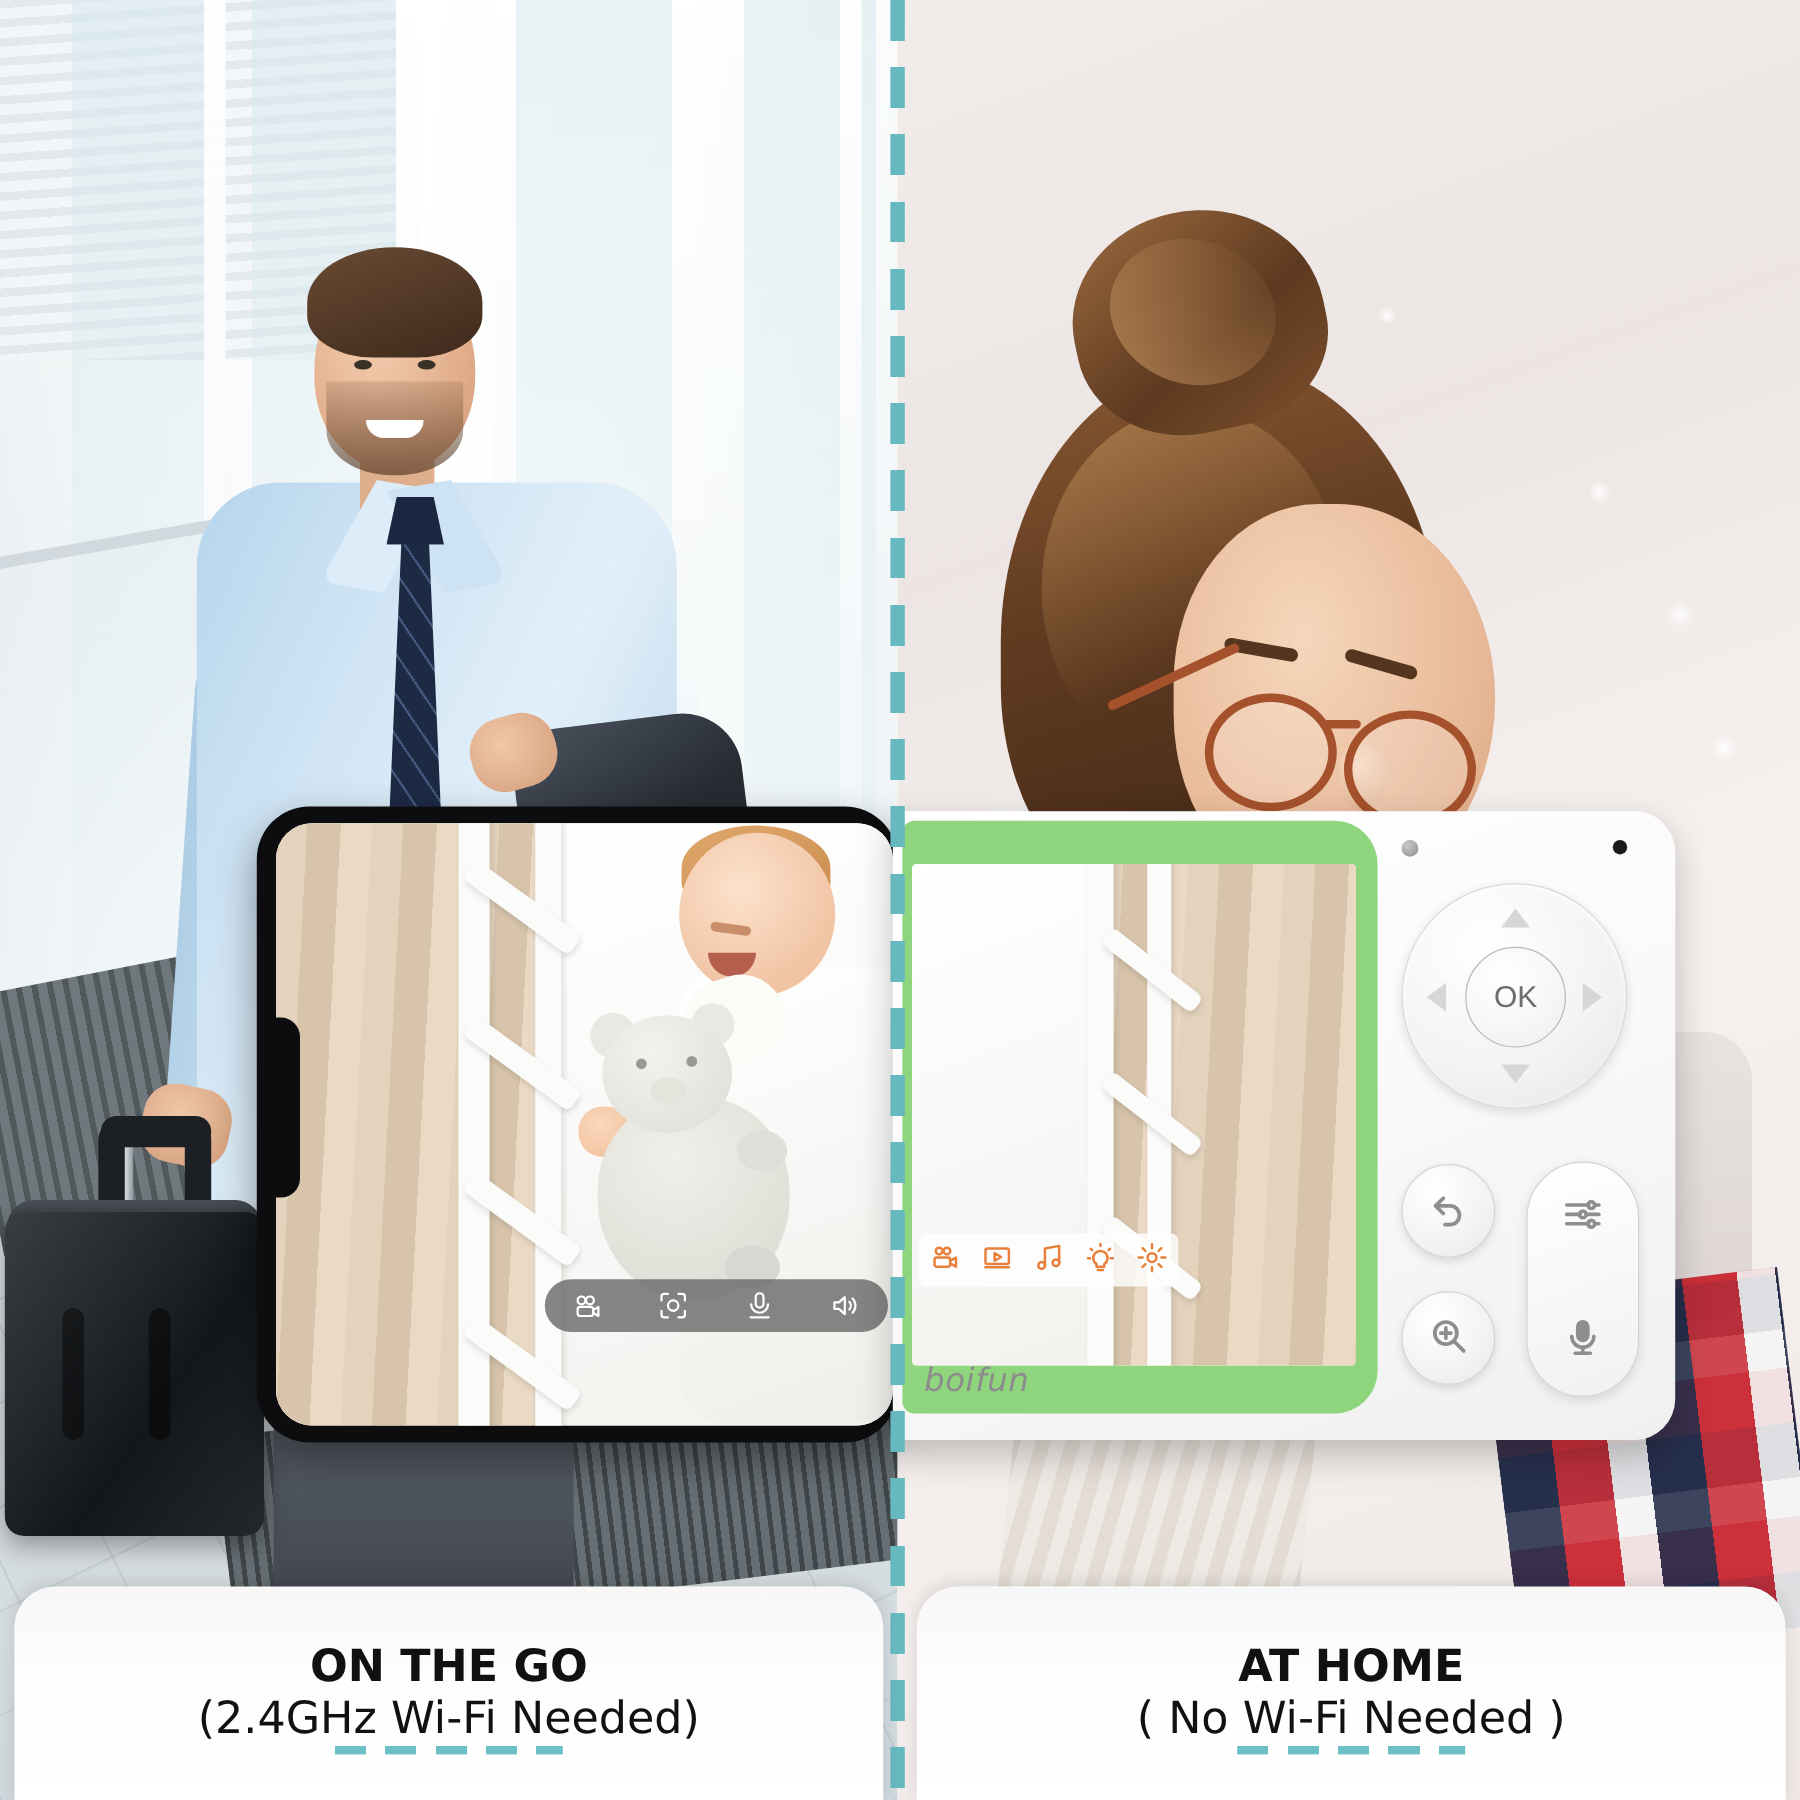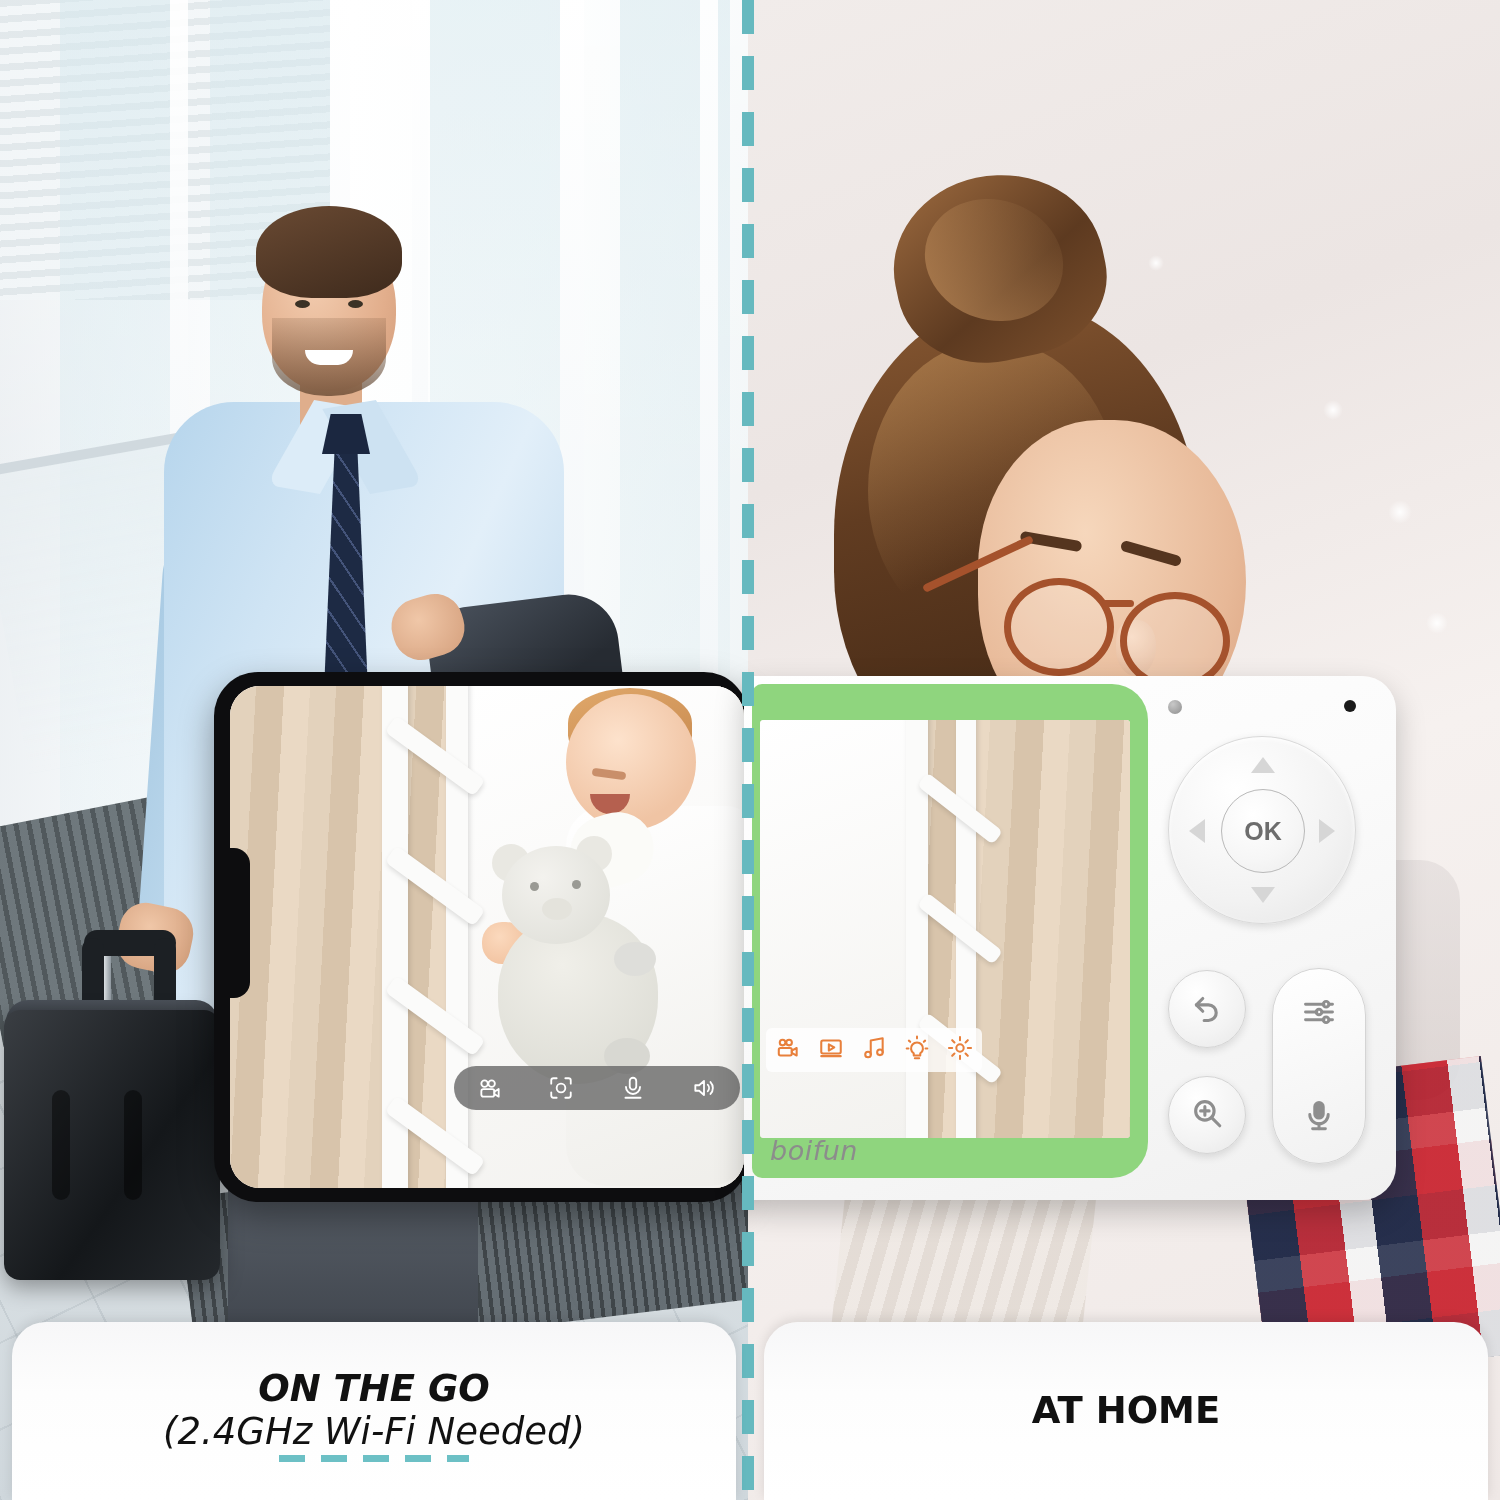--- a/index.html
+++ b/index.html
@@ -162,21 +162,21 @@
   #mon-logo{position:absolute;left:18px;bottom:12px;font-size:27px;color:#8c8c8c;letter-spacing:.5px;
      font-family:"DejaVu Sans",sans-serif;}
   
   #mon-toolbar{position:absolute;left:6px;bottom:66px;width:216px;height:44px;border-radius:6px;
      background:rgba(255,255,255,.80);display:flex;align-items:center;justify-content:space-around;z-index:6;}
   #mon-toolbar svg{width:26px;height:26px;fill:none;stroke:#e8803c;stroke-width:1.9;stroke-linecap:round;stroke-linejoin:round;}
   
   .led{position:absolute;border-radius:50%;}
   #dpad{position:absolute;left:424px;top:60px;width:186px;height:186px;border-radius:50%;
      background:radial-gradient(circle at 36% 28%,#ffffff,#f2f2f2 62%,#e4e4e4);
-     border:1px solid #d9d9d9;box-shadow:0 3px 9px rgba(0,0,0,.12), inset 0 2px 5px rgba(255,255,255,.9);font-weight:bold;}
+     border:1px solid #d9d9d9;box-shadow:0 3px 9px rgba(0,0,0,.12), inset 0 2px 5px rgba(255,255,255,.9);}
   #dpad-ok{position:absolute;left:52px;top:52px;width:82px;height:82px;border-radius:50%;
      background:radial-gradient(circle at 38% 30%,#ffffff,#f6f6f6 60%,#ececec);
      border:1px solid #b9b9b9;display:flex;align-items:center;justify-content:center;
      font-size:25px;color:#6d6d6d;font-family:"Liberation Sans",sans-serif;}
   .arrow{position:absolute;width:0;height:0;}
   .ar-up{left:82px;top:20px;border-left:12px solid transparent;border-right:12px solid transparent;border-bottom:16px solid #d6d6d6;}
   .ar-dn{left:82px;bottom:20px;border-left:12px solid transparent;border-right:12px solid transparent;border-top:16px solid #d6d6d6;}
   .ar-lf{left:20px;top:82px;border-top:12px solid transparent;border-bottom:12px solid transparent;border-right:16px solid #d6d6d6;}
   .ar-rt{right:20px;top:82px;border-top:12px solid transparent;border-bottom:12px solid transparent;border-left:16px solid #d6d6d6;}
   .rbtn{position:absolute;width:76px;height:76px;border-radius:50%;
@@ -192,21 +192,21 @@
   
   #title{position:absolute;left:0;top:88px;width:1500px;text-align:center;z-index:60;
      font-family:"DejaVu Sans",sans-serif;font-weight:bold;font-size:62px;color:#111;letter-spacing:.5px;}
 
   
   .caption{position:absolute;bottom:0;height:178px;z-index:55;
      background:linear-gradient(180deg,#f7f7f8,#fdfdfd 40%,#ffffff);
      border-radius:34px 34px 0 0;box-shadow:0 -3px 12px rgba(0,0,0,.10);
      display:flex;flex-direction:column;align-items:center;justify-content:center;
      font-family:"DejaVu Sans",sans-serif;color:#111;}
-  #cap-left{left:12px;width:724px;font-style:italic;}
+  #cap-left{left:12px;width:724px;}
   #cap-right{left:764px;width:724px;}
   .cap-h{font-weight:bold;font-size:37px;line-height:1.08;}
   .cap-l2{font-size:37px;line-height:1.12;margin-top:3px;}
   .cap-l3{font-size:37px;line-height:1.12;margin-top:2px;position:relative;}
   .cap-underline{position:absolute;left:50%;transform:translateX(-50%);bottom:-9px;width:190px;height:7px;
      background:repeating-linear-gradient(90deg,#6cc0c5 0 26px,rgba(255,255,255,0) 26px 42px);}
 </style>
 </head>
 <body>
 
@@ -474,15 +474,19 @@
   <div class="caption" id="cap-left">
     <div class="cap-h">ON THE GO</div>
     <div class="cap-l3">
       <span>(2.4GHz Wi-Fi Needed)</span>
       <span class="cap-underline"></span>
     </div>
   </div>
 
   <div class="caption" id="cap-right">
     <div class="cap-h">AT HOME</div>
+    <div class="cap-l3">
+      <span>( No Wi-Fi Needed )</span>
+      <span class="cap-underline"></span>
+    </div>
   </div>
 
 </div>
 
 </body></html>

